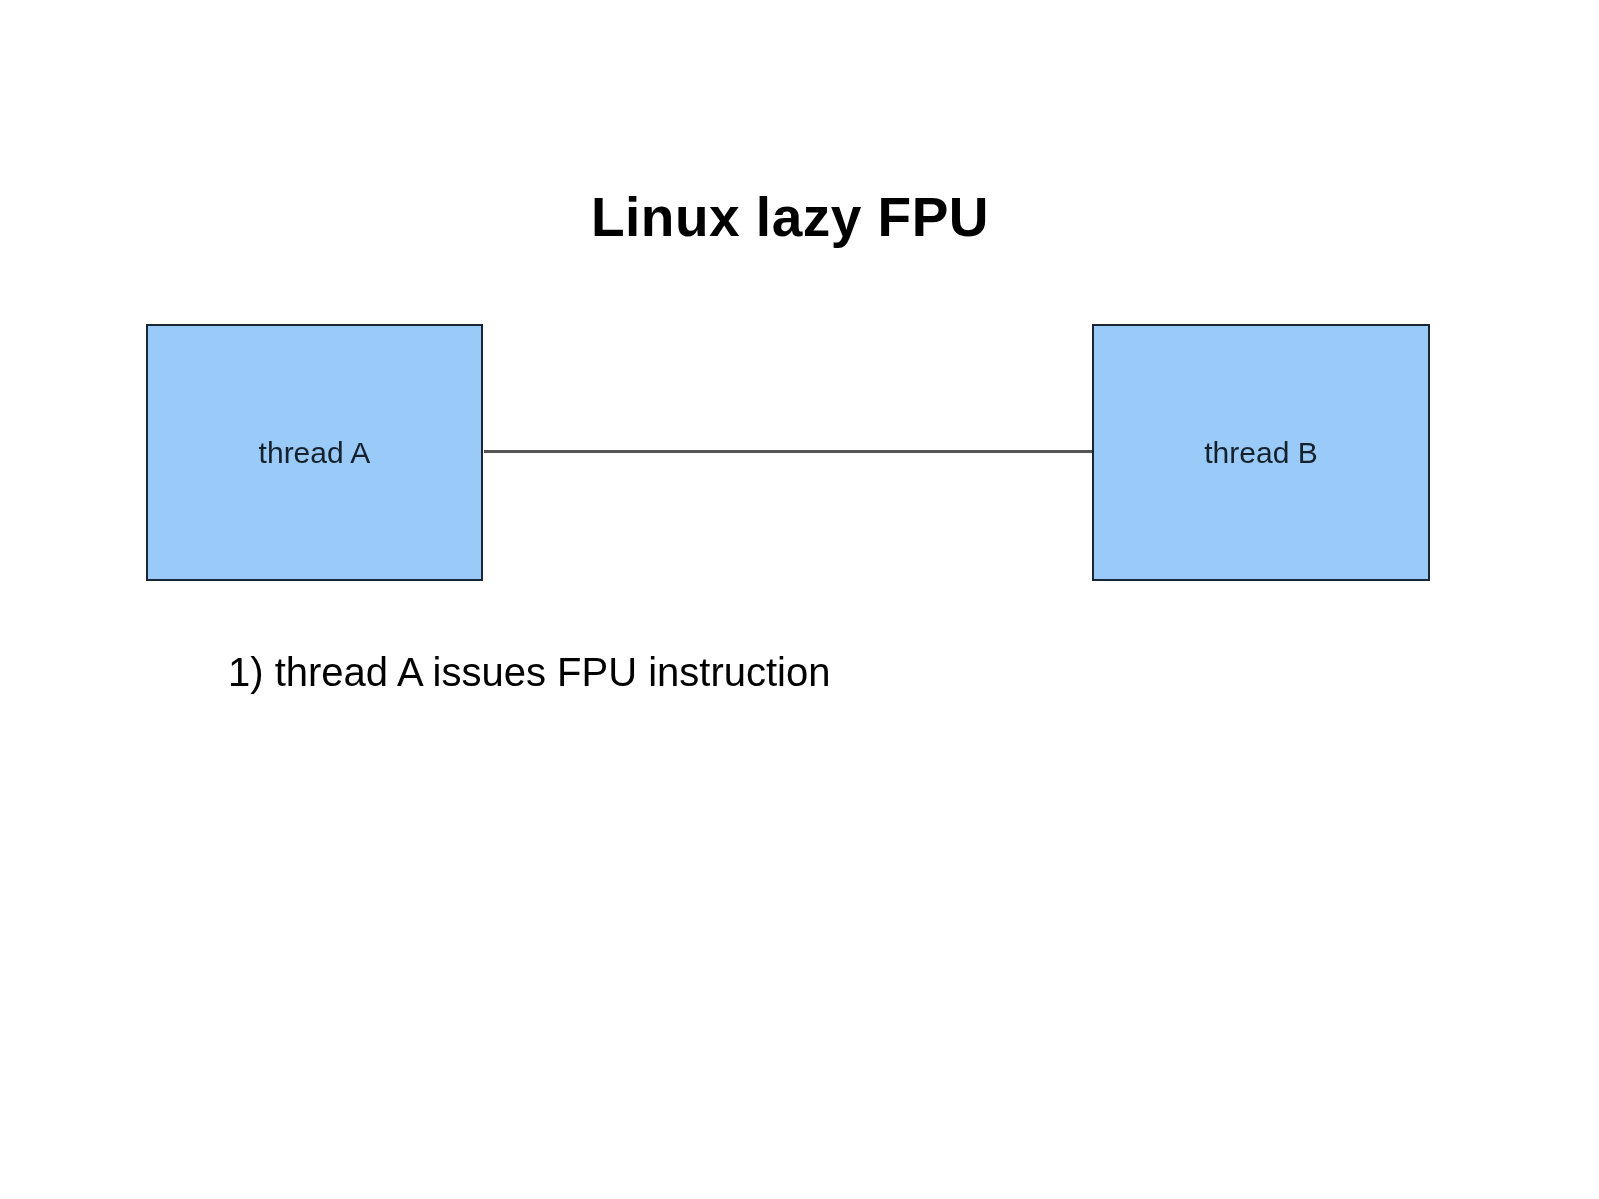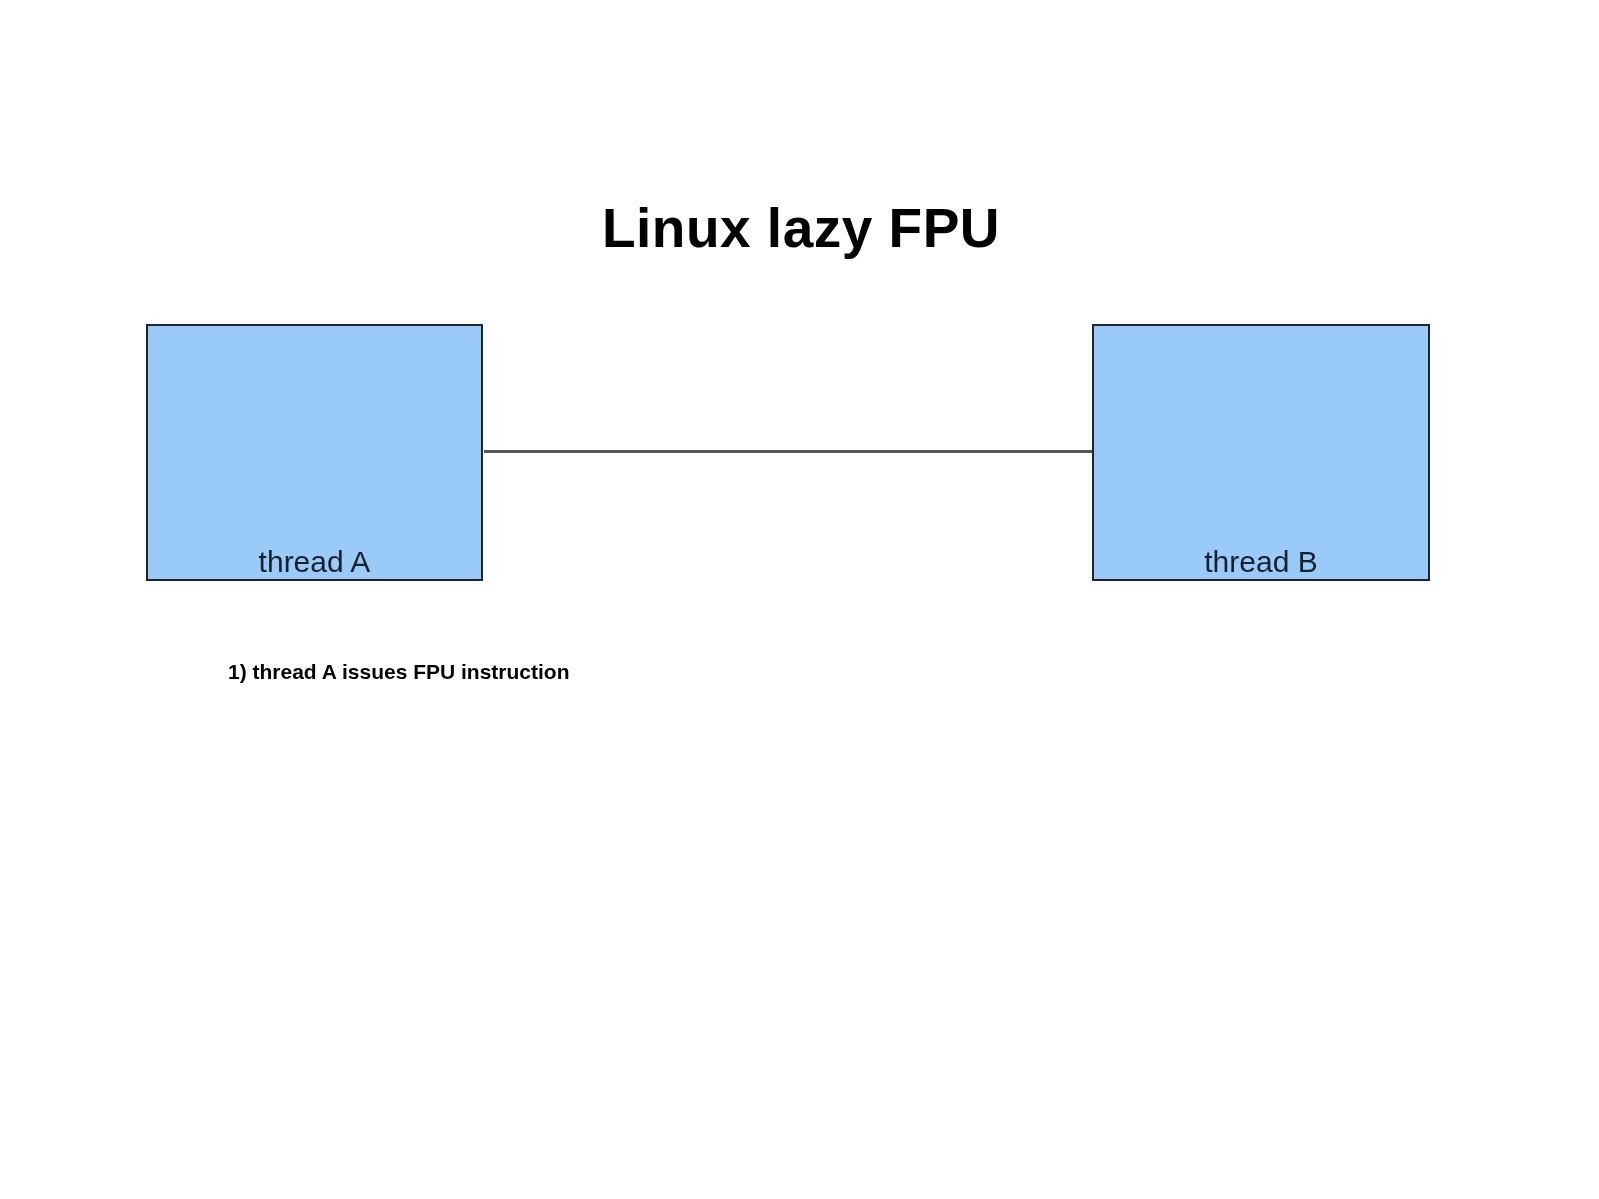--- a/index.html
+++ b/index.html
@@ -18,31 +18,31 @@
   .diagram-title {
     position: absolute;
     top: 185px;
     left: 0;
     width: 1540px;
     text-align: center;
     font-size: 55px;
     font-weight: bold;
     color: #000000;
     letter-spacing: 0.5px;
-    margin: 11px;
+    margin: 0;
     padding-left: 20px;
   }
   .node {
     position: absolute;
     top: 324px;
     height: 253px;
     background: #9acaf7;
     border: 2px solid #1a2633;
     display: flex;
-    align-items: flex-end;
+    align-items: center;
     justify-content: center;
   }
   .node-thread-a {
     left: 146px;
     width: 333px;
   }
   .node-thread-b {
     left: 1092px;
     width: 334px;
   }
@@ -55,24 +55,23 @@
     top: 450px;
     left: 484px;
     width: 677px;
     height: 3px;
     background: #555555;
   }
   .caption {
     position: absolute;
     top: 653px;
     left: 228px;
-    font-size: 21px;
+    font-size: 40px;
     line-height: 38px;
     color: #000000;
-    font-weight: bold;
   }
 </style>
 </head>
 <body>
 
 <div class="canvas">
 
   <h1 class="diagram-title">Linux lazy FPU</h1>
 
   <div class="node node-thread-a">

